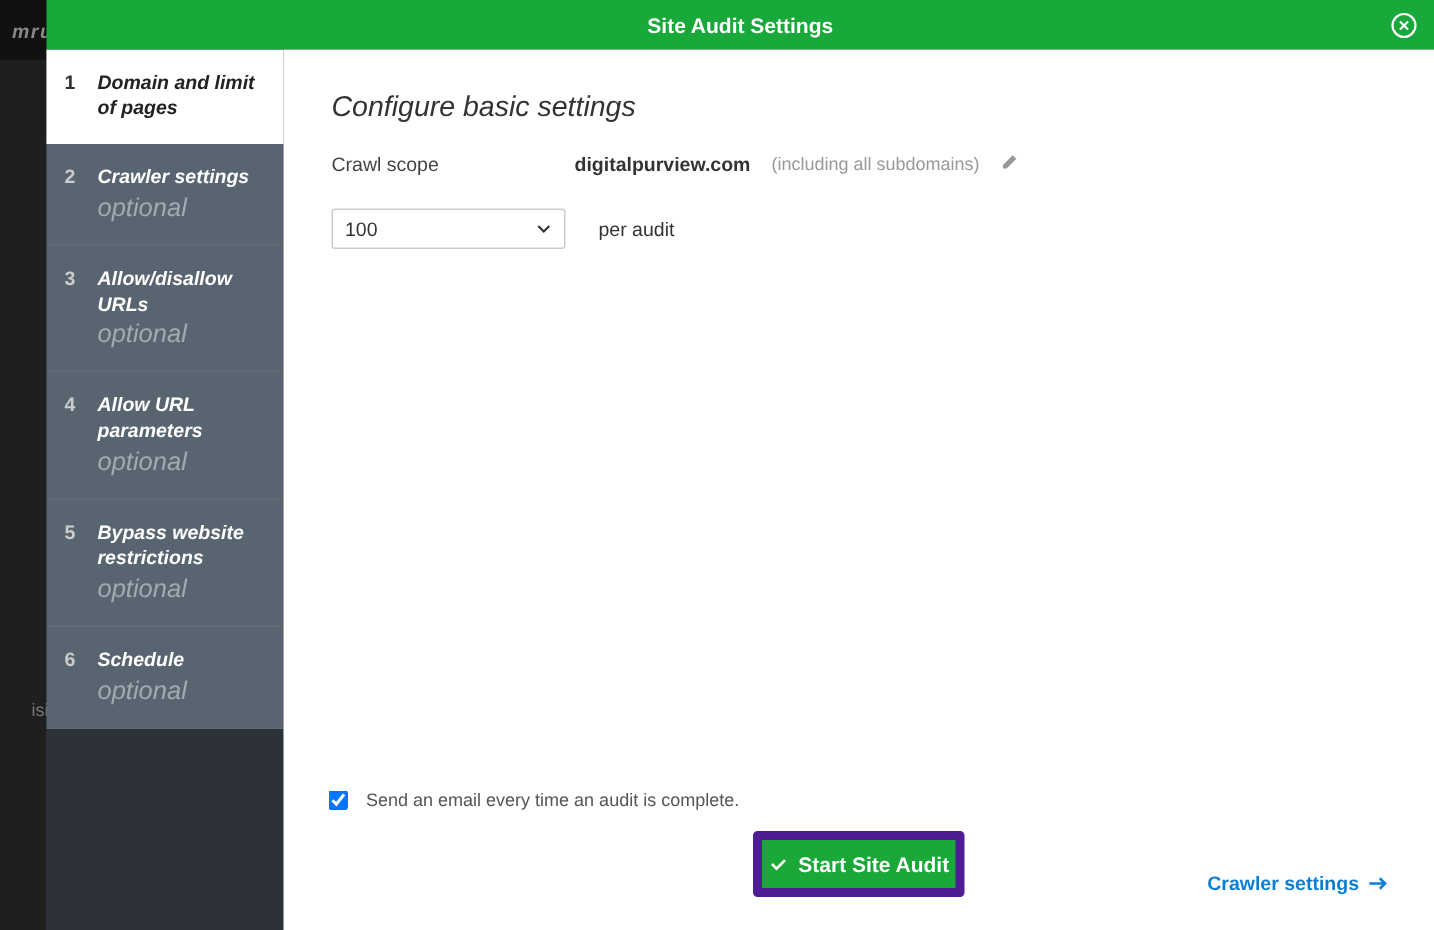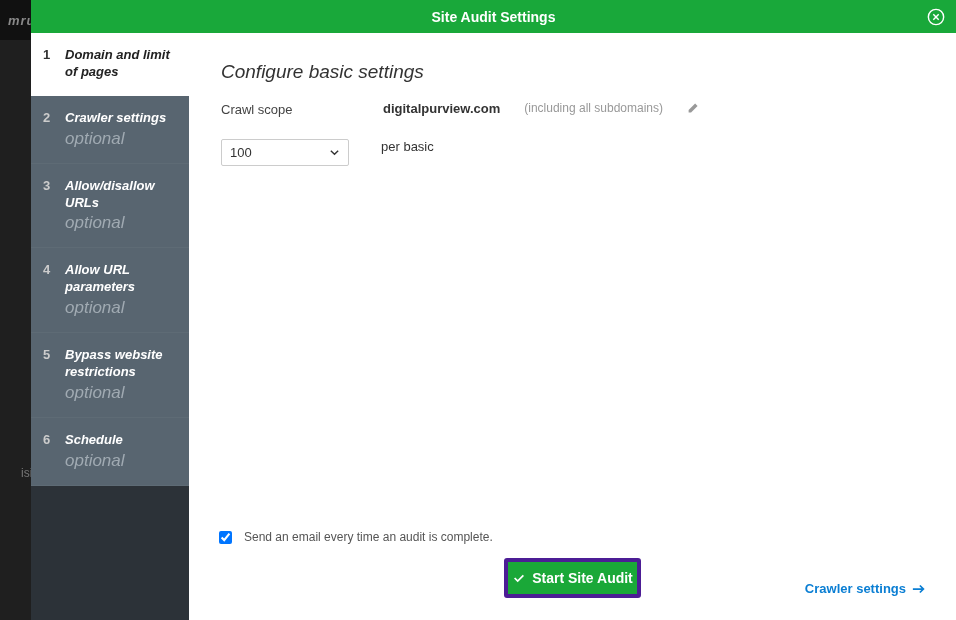--- a/index.html
+++ b/index.html
@@ -149,32 +149,32 @@
       margin-bottom: 22px;
       font-size: 13px;
       color: #333;
     }
     .form-label {
       width: 162px;
       color: #444;
     }
     .form-value {
       display: flex;
-      align-items: flex-start;
-      gap: 24px;
+      align-items: center;
+      gap: 14px;
     }
     .domain-text { font-weight: 600; color: #333; }
     .domain-note { color: #999; font-size: 12px; }
     .edit-icon { color: #999; cursor: pointer; }
     .select {
       border: 1px solid #ccc;
       border-radius: 2px;
       padding: 5px 8px;
       font-size: 13px;
-      width: 128px;
+      width: 156px;
       display: flex;
       align-items: center;
       justify-content: space-between;
       cursor: pointer;
       background: #fff;
     }
     .select svg { width: 11px; height: 11px; }
     .suffix { margin-left: 8px; color: #333; }
     .footer {
       padding: 14px 30px 22px;
@@ -186,21 +186,21 @@
       align-items: center;
       gap: 12px;
       font-size: 12px;
       color: #555;
       margin-bottom: 14px;
     }
     .email-row input[type=checkbox] { cursor: pointer; }
     .start-btn {
       background: #1aa838;
       color: #fff;
-      border: 4px solid #4c1d95;
+      border: 6px solid #4c1d95;
       border-radius: 3px;
       padding: 8px 4px;
       font-size: 14px;
       font-weight: 600;
       cursor: pointer;
       display: inline-flex;
       align-items: center;
       gap: 6px;
     }
     .start-btn svg { width: 14px; height: 14px; }
@@ -311,21 +311,21 @@
         </div>
 
         <div class="form-row">
           <div class="form-value">
             <div class="select">
               <span>100</span>
               <svg viewBox="0 0 12 12">
                   <path d="M2 4 L6 8 L10 4" fill="none" stroke="#333" stroke-width="1.5"></path>
                 </svg>
             </div>
-            <span class="suffix">per basic</span>
+            <span class="suffix">per audit</span>
           </div>
         </div>
 
       </div>
 
       <div class="footer">
         <div class="email-row">
           <input type="checkbox" checked="" style="">
           <span>Send an email every time an audit is complete.</span>
         </div>

